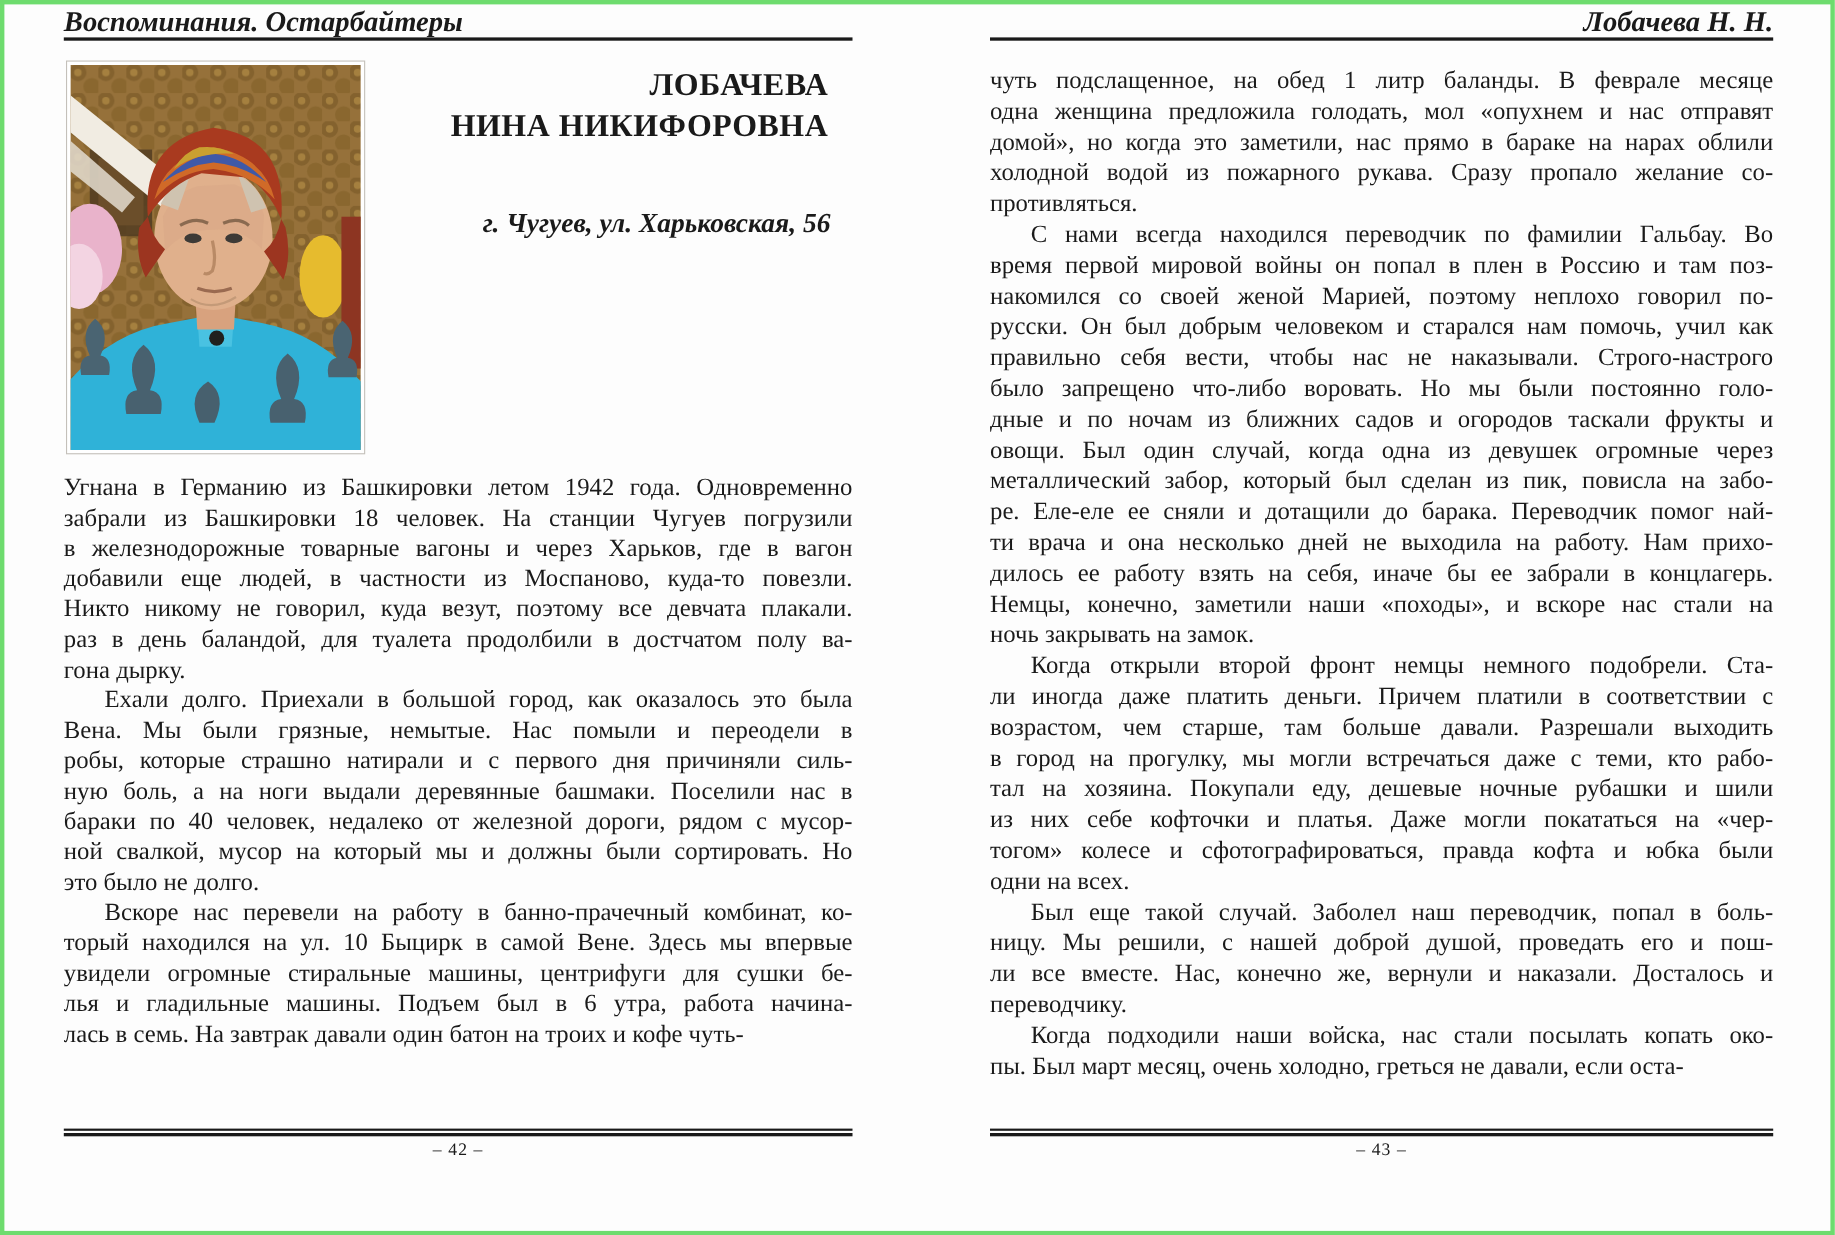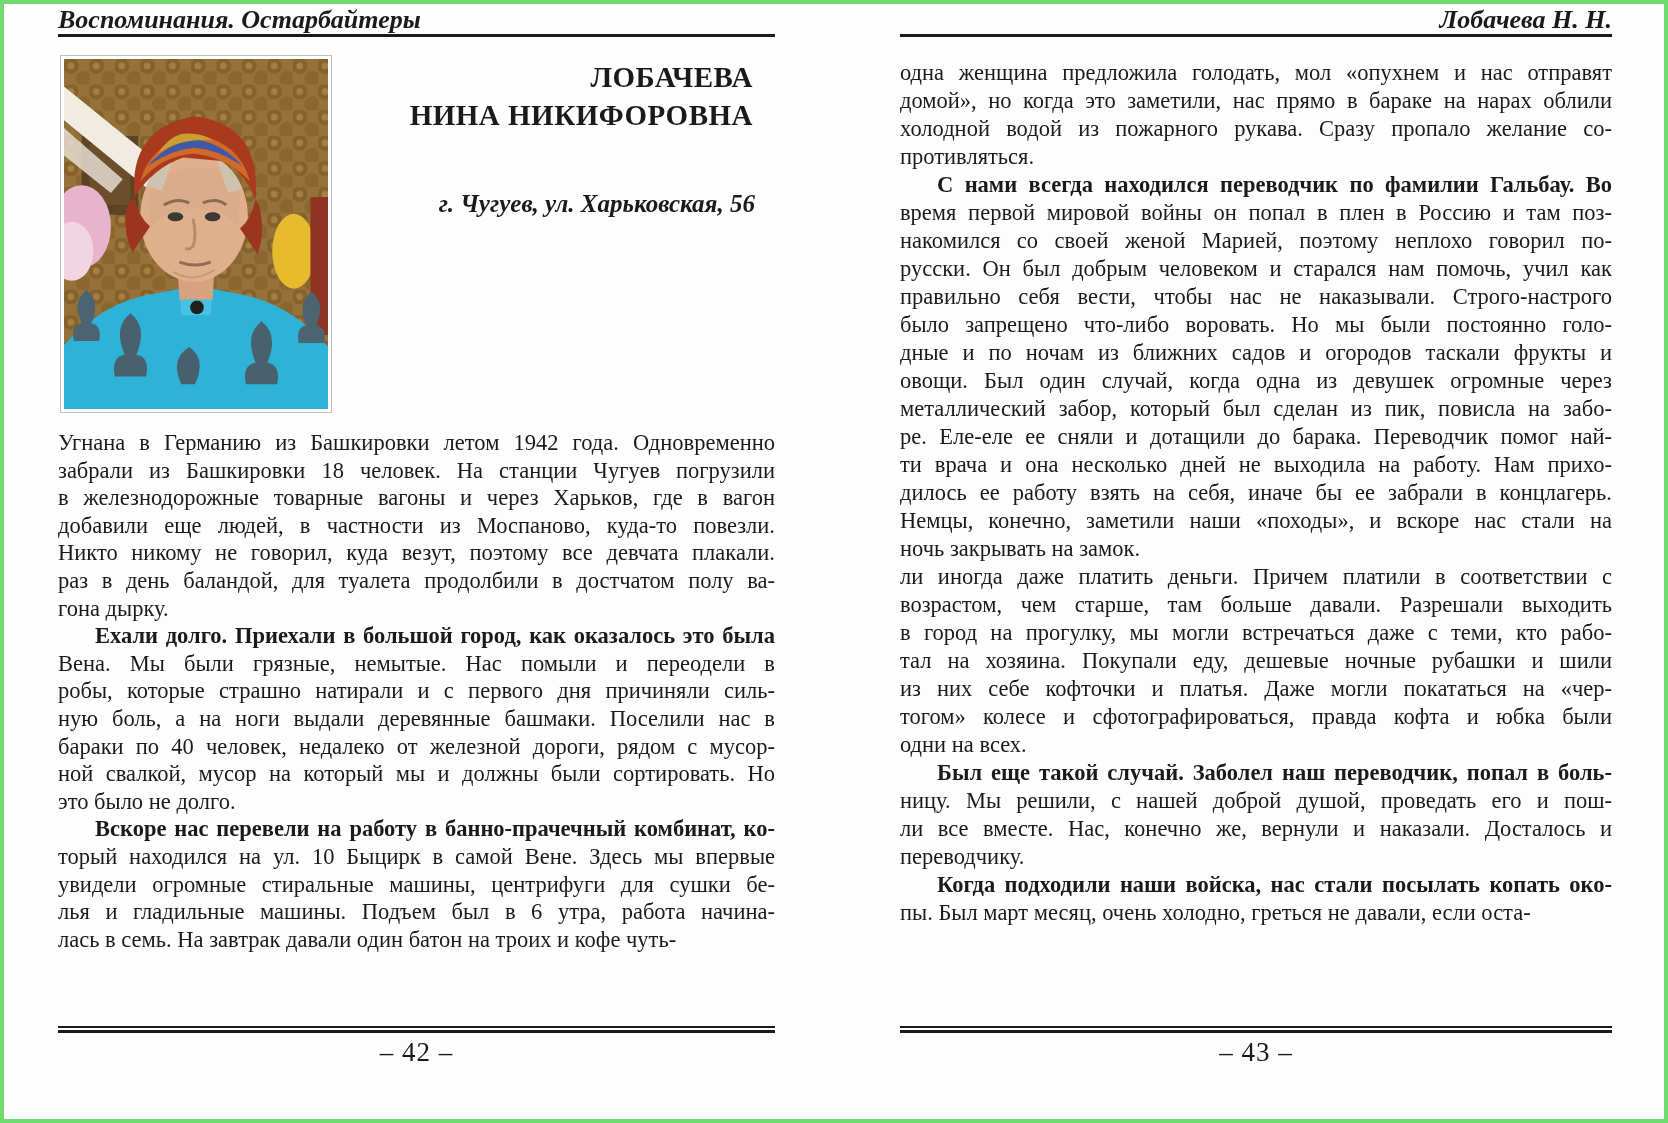--- a/index.html
+++ b/index.html
@@ -40,28 +40,28 @@
     text-align:right; font-weight:bold; font-style:italic; font-size:25px;
   }
 
   .body-text { position:absolute; left:0; right:0; font-size:22.5px; }
   #page-left  .body-text { top:429px; line-height:27.6px; }
   #page-right .body-text { top:59px;  line-height:28px; }
 
   .para { margin:0; }
   .line { text-align:justify; text-align-last:justify; }
   .line.last  { text-align-last:left; }
-  .line.first { text-indent:37px;font-weight:bold; }
+  .line.first { text-indent:37px; }
 
   .footer { position:absolute; top:1026px; left:0; right:0; text-align:center; }
   .footer-rule {
     height:7px; box-sizing:border-box;
     border-top:2px solid #1a1a1a; border-bottom:3px solid #1a1a1a;
   }
-  .page-number { margin-top:4px; font-size:27px; letter-spacing:1px;font-family:Liberation Serif, serif; }
+  .page-number { margin-top:4px; font-size:16px; letter-spacing:1px;font-family:Liberation Serif, serif; }
 </style>
 </head>
 <body style="--page-border: #6edc6e; color: rgb(26, 26, 26);">
 
 <div class="spread-border"></div>
 
 <div class="page" id="page-left">
   <div class="running-header">Воспоминания. Остарбайтеры</div>
   <div class="header-rule"></div>
 
@@ -167,20 +167,21 @@
     <div class="page-number">– 42 –</div>
   </div>
 </div>
 
 <div class="page" id="page-right">
   <div class="running-header">Лобачева Н. Н.</div>
   <div class="header-rule"></div>
 
   <div class="body-text">
       <div class="para">
+        <div class="line">чуть подслащенное, на обед 1 литр баланды.  В феврале месяце</div>
         <div class="line">одна женщина предложила голодать, мол «опухнем и нас отправят</div>
         <div class="line">домой», но когда это заметили, нас прямо в бараке на нарах облили</div>
         <div class="line">холодной водой из пожарного рукава. Сразу пропало желание со-</div>
         <div class="line last">противляться.</div>
       </div>
       <div class="para">
         <div class="line first">С нами всегда находился переводчик по фамилии Гальбау. Во</div>
         <div class="line">время первой мировой войны он попал в плен в Россию и там поз-</div>
         <div class="line">накомился со своей женой Марией, поэтому неплохо говорил по-</div>
         <div class="line">русски. Он был добрым человеком и старался нам помочь, учил как</div>
@@ -189,20 +190,21 @@
         <div class="line">дные и по ночам из ближних садов и огородов таскали фрукты  и</div>
         <div class="line">овощи. Был один случай, когда одна из девушек огромные через</div>
         <div class="line">металлический забор, который был сделан из пик, повисла на забо-</div>
         <div class="line">ре. Еле-еле ее сняли и дотащили до барака. Переводчик помог най-</div>
         <div class="line">ти врача и она несколько дней не выходила на работу. Нам прихо-</div>
         <div class="line">дилось ее работу взять на себя, иначе бы ее забрали в концлагерь.</div>
         <div class="line">Немцы, конечно, заметили наши «походы», и вскоре нас стали на</div>
         <div class="line last">ночь закрывать на замок.</div>
       </div>
       <div class="para">
+        <div class="line first">Когда открыли второй фронт немцы немного подобрели. Ста-</div>
         <div class="line">ли иногда даже платить деньги. Причем платили в соответствии с</div>
         <div class="line">возрастом, чем старше, там больше давали. Разрешали выходить</div>
         <div class="line">в город на прогулку, мы могли встречаться даже с теми, кто рабо-</div>
         <div class="line">тал на хозяина. Покупали еду, дешевые ночные рубашки и шили</div>
         <div class="line">из них себе кофточки и платья. Даже могли  покататься на «чер-</div>
         <div class="line">тогом» колесе и сфотографироваться, правда кофта и юбка были</div>
         <div class="line last">одни на всех.</div>
       </div>
       <div class="para">
         <div class="line first">Был еще такой случай. Заболел наш переводчик, попал в боль-</div>

